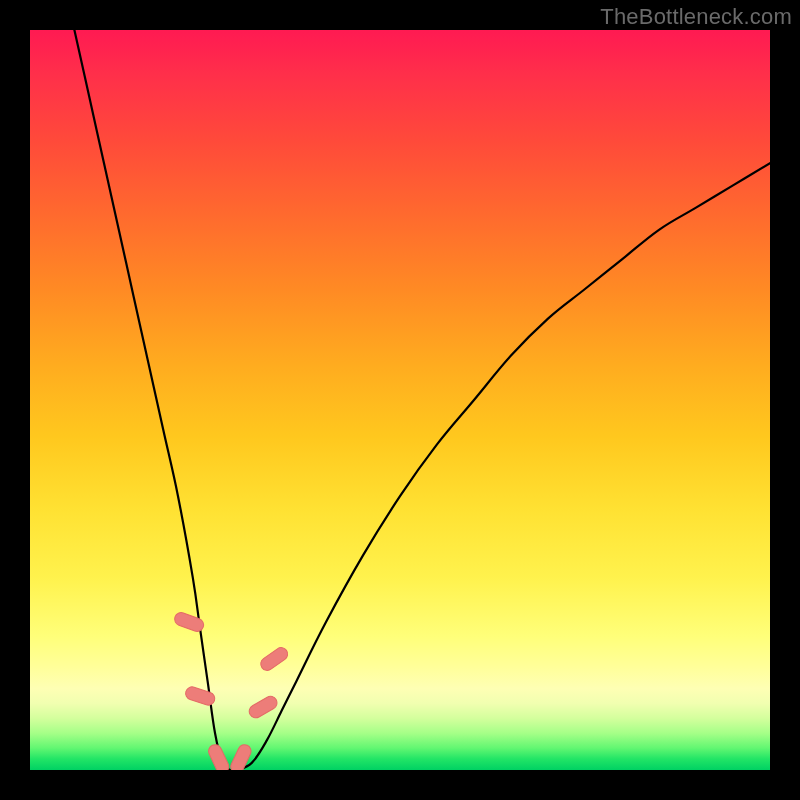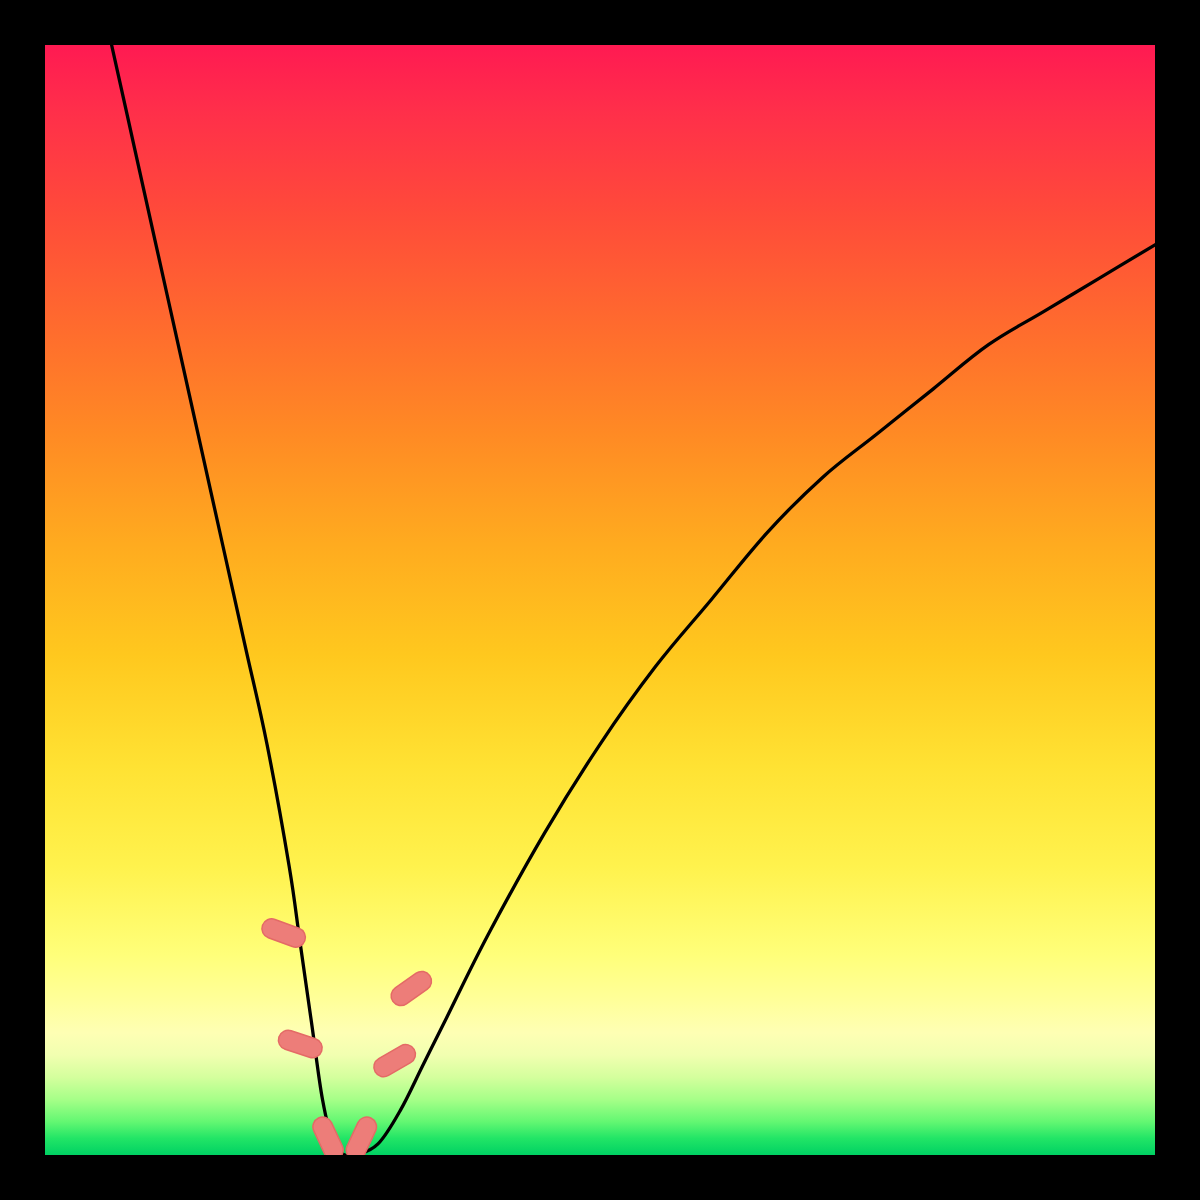--- a/index.html
+++ b/index.html
@@ -76,13 +76,14 @@
       <g>
           <rect x="152.6" y="577.0" width="13" height="30" rx="6.5" ry="6.5" fill="#ed7d79" stroke="#e46a66" stroke-width="1" transform="rotate(-70 159.1 592.0)"></rect>
           <rect x="163.7" y="651.0" width="13" height="30" rx="6.5" ry="6.5" fill="#ed7d79" stroke="#e46a66" stroke-width="1" transform="rotate(-72 170.2 666.0)"></rect>
           <rect x="182.2" y="713.9" width="13" height="30" rx="6.5" ry="6.5" fill="#ed7d79" stroke="#e46a66" stroke-width="1" transform="rotate(-25 188.7 728.9)"></rect>
           <rect x="204.4" y="713.9" width="13" height="30" rx="6.5" ry="6.5" fill="#ed7d79" stroke="#e46a66" stroke-width="1" transform="rotate(25 210.9 728.9)"></rect>
           <rect x="226.6" y="662.1" width="13" height="30" rx="6.5" ry="6.5" fill="#ed7d79" stroke="#e46a66" stroke-width="1" transform="rotate(60 233.1 677.1)"></rect>
           <rect x="237.7" y="614.0" width="13" height="30" rx="6.5" ry="6.5" fill="#ed7d79" stroke="#e46a66" stroke-width="1" transform="rotate(55 244.2 629.0)"></rect>
         </g>
     </svg>
   </div>
+  <div class="watermark">TheBottleneck.com</div>
 </div>
 
 </body></html>

